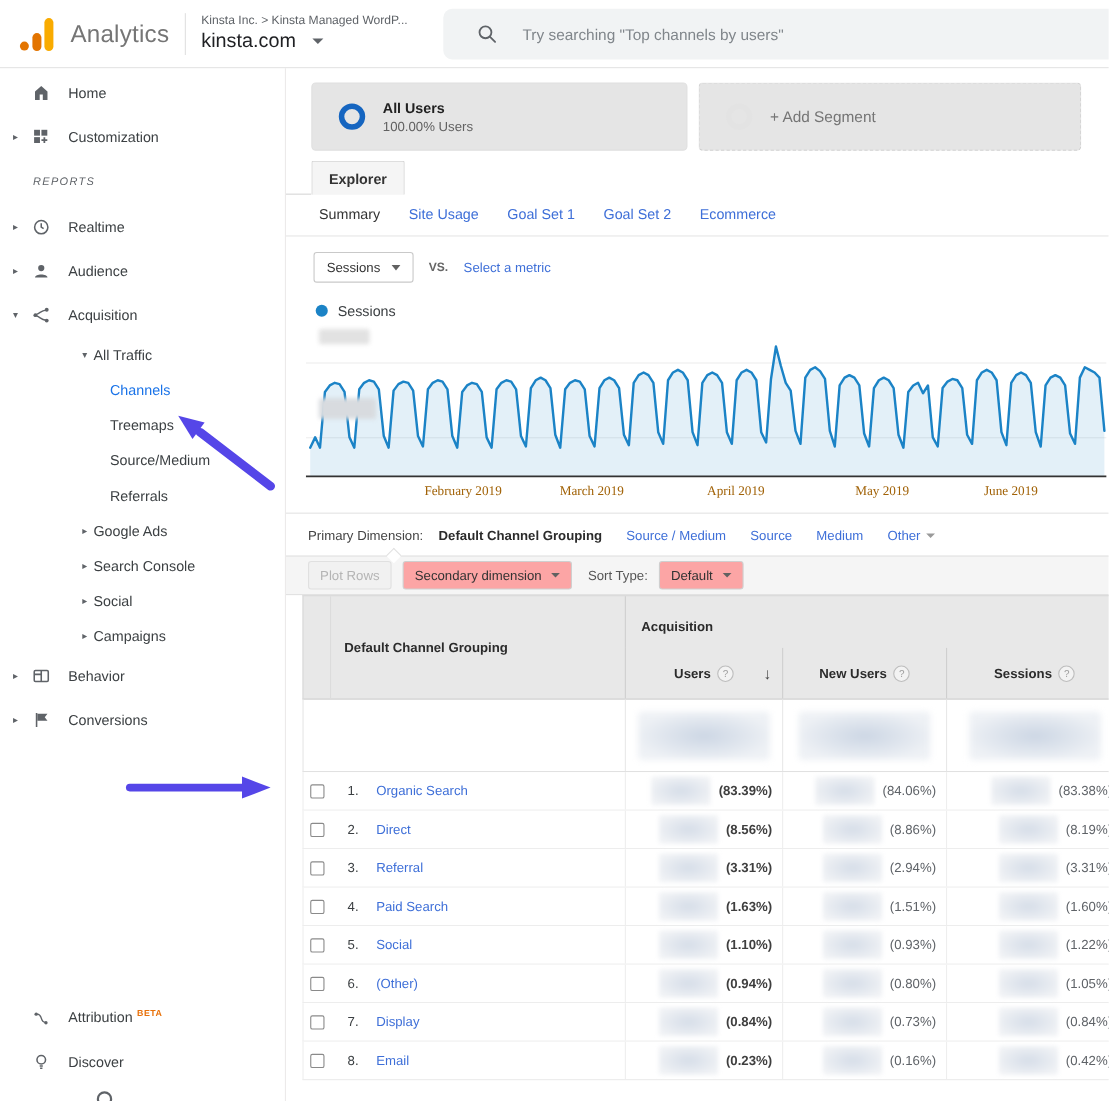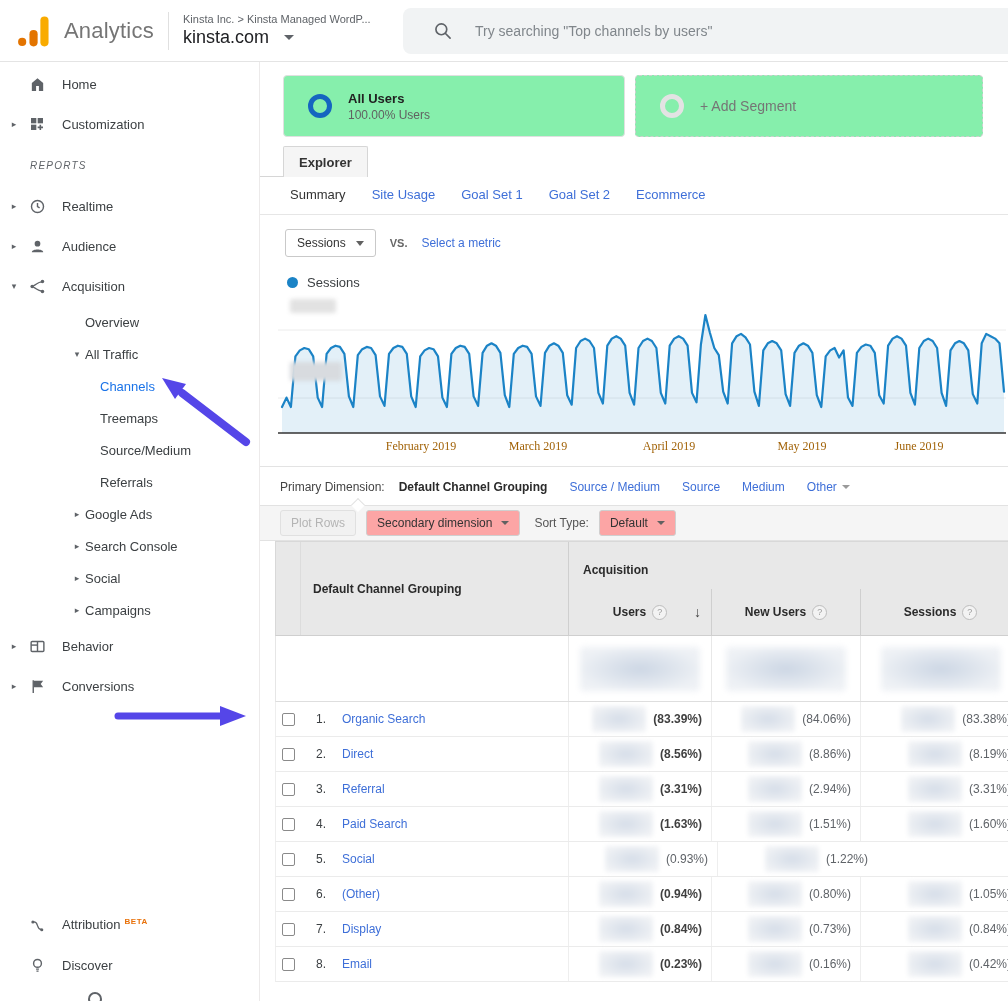--- a/index.html
+++ b/index.html
@@ -40,21 +40,21 @@
   .pill.blue { background:#e4eefc; }
   .sn-row.act-blue { color:#1a73e8; }
   .sn-bottom { position:absolute; top:843px; left:0; right:0; }
   .beta { font-size:8px; font-weight:bold; color:#e8710a; vertical-align:super; margin-left:4px; letter-spacing:.5px; }
   .admin-stub { position:absolute; top:930px; left:88px; width:14px; height:14px; border-radius:50%; border:2px solid #5f6368; }
   svg.snsvg { stroke:#5f6368; fill:none; stroke-width:2; }
   svg.snsvg .f { fill:#5f6368; stroke:none; }
 
   
   .seg-row { display:flex; gap:10px; padding:13px 0 0 23px; }
-  .seg-card { height:62px; border:1px solid #e0e0e0; border-radius:4px; display:flex; align-items:center; padding-left:24px; gap:16px; background:#86efac; }
+  .seg-card { height:62px; border:1px solid #e0e0e0; border-radius:4px; display:flex; align-items:center; padding-left:24px; gap:16px; background:#e5e5e5; }
   .seg-all { width:342px; }
   .seg-add { width:348px; border:1px dashed #cfcfcf; }
   .ring { width:24px; height:24px; border-radius:50%; border:5px solid #1565c0; flex:none; }
   .ring.gray { border-color:#e3e3e3; }
   .seg-title { font-size:13px; font-weight:bold; color:#212121; }
   .seg-sub { font-size:12px; color:#616161; margin-top:2px; }
   .seg-add-label { font-size:14px; color:#757575; }
 
   
   .tab-strip { position:relative; margin-top:9px; height:31px; }
@@ -214,24 +214,20 @@
           <svg class="snsvg" width="17" height="17" viewBox="0 0 24 24">
             <circle class="f" cx="4.5" cy="12" r="2.5"></circle>
               <circle class="f" cx="19" cy="5" r="2.5"></circle>
               <circle class="f" cx="19" cy="19" r="2.5"></circle>
             <path d="M6 11 C11 9 12 6 18 5.5 M6 13 C11 15 12 18 18 18.5" stroke-width="1.8"></path>
           </svg>
         </span>
         <span class="sn-label">Acquisition</span>
       </div>
 
-      <div class="sn-row l2">
-        <span class="sn-caret"></span>
-        <span class="sn-label">Overview</span>
-      </div>
 
       <div class="sn-row l2">
         <span class="pill gray"></span>
         <span class="sn-caret">▾</span>
         <span class="sn-label">All Traffic</span>
       </div>
 
       <div class="sn-row l3 act-blue">
         <span class="pill blue"></span>
         <span class="sn-label">Channels</span>
@@ -534,20 +530,24 @@
   </div>
 
   <div class="d-row">
     <div class="c-check">
                 <span class="cbx"></span>
               </div>
     <div class="c-dim">
       <span class="rank">5.</span>
       <span class="chan">Social</span>
     </div>
+    <div class="mcell c-u">
+                <span class="valblur"></span>
+                <span class="pct-b">(1.10%)</span>
+              </div>
     <div class="mcell c-nu">
                 <span class="valblur"></span>
                 <span class="pct">(0.93%)</span>
               </div>
     <div class="mcell c-s">
                 <span class="valblur"></span>
                 <span class="pct">(1.22%)</span>
               </div>
   </div>
 

